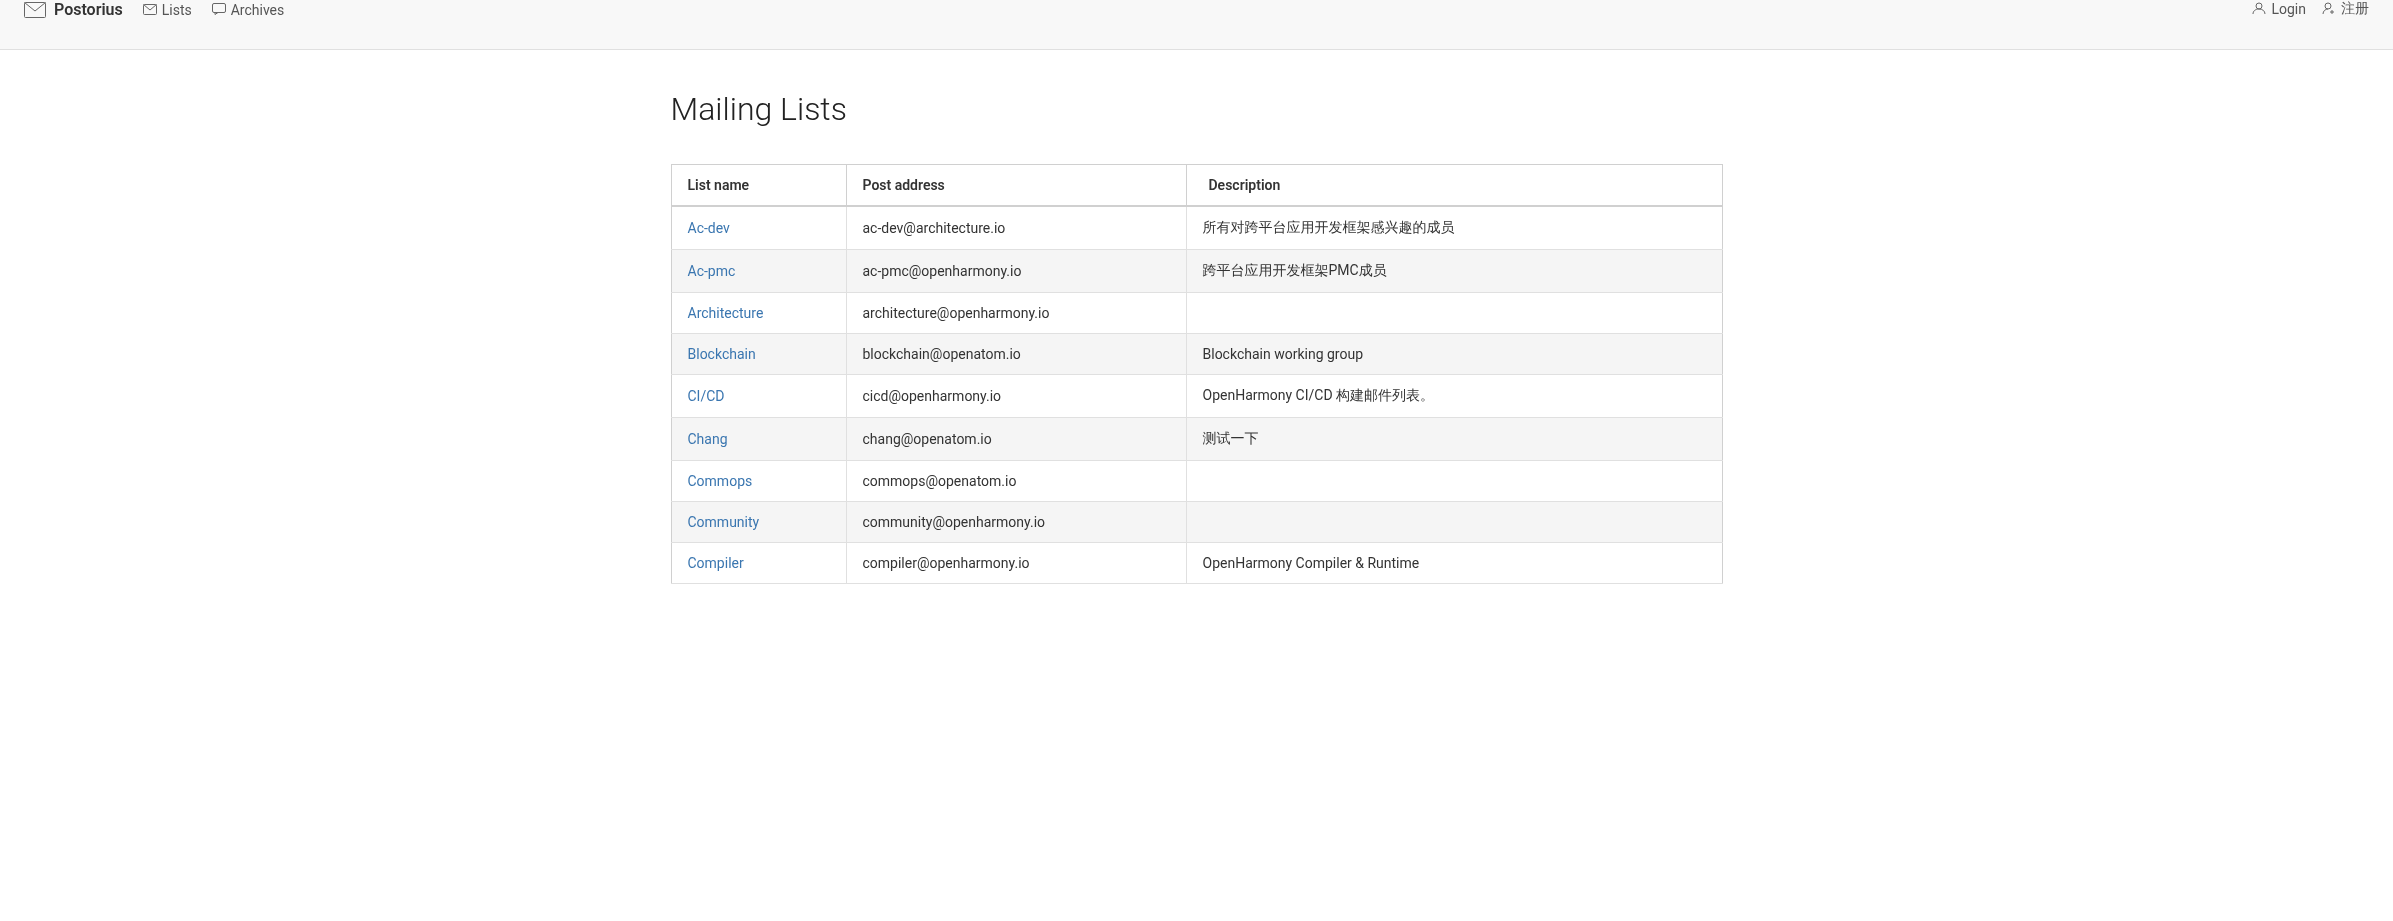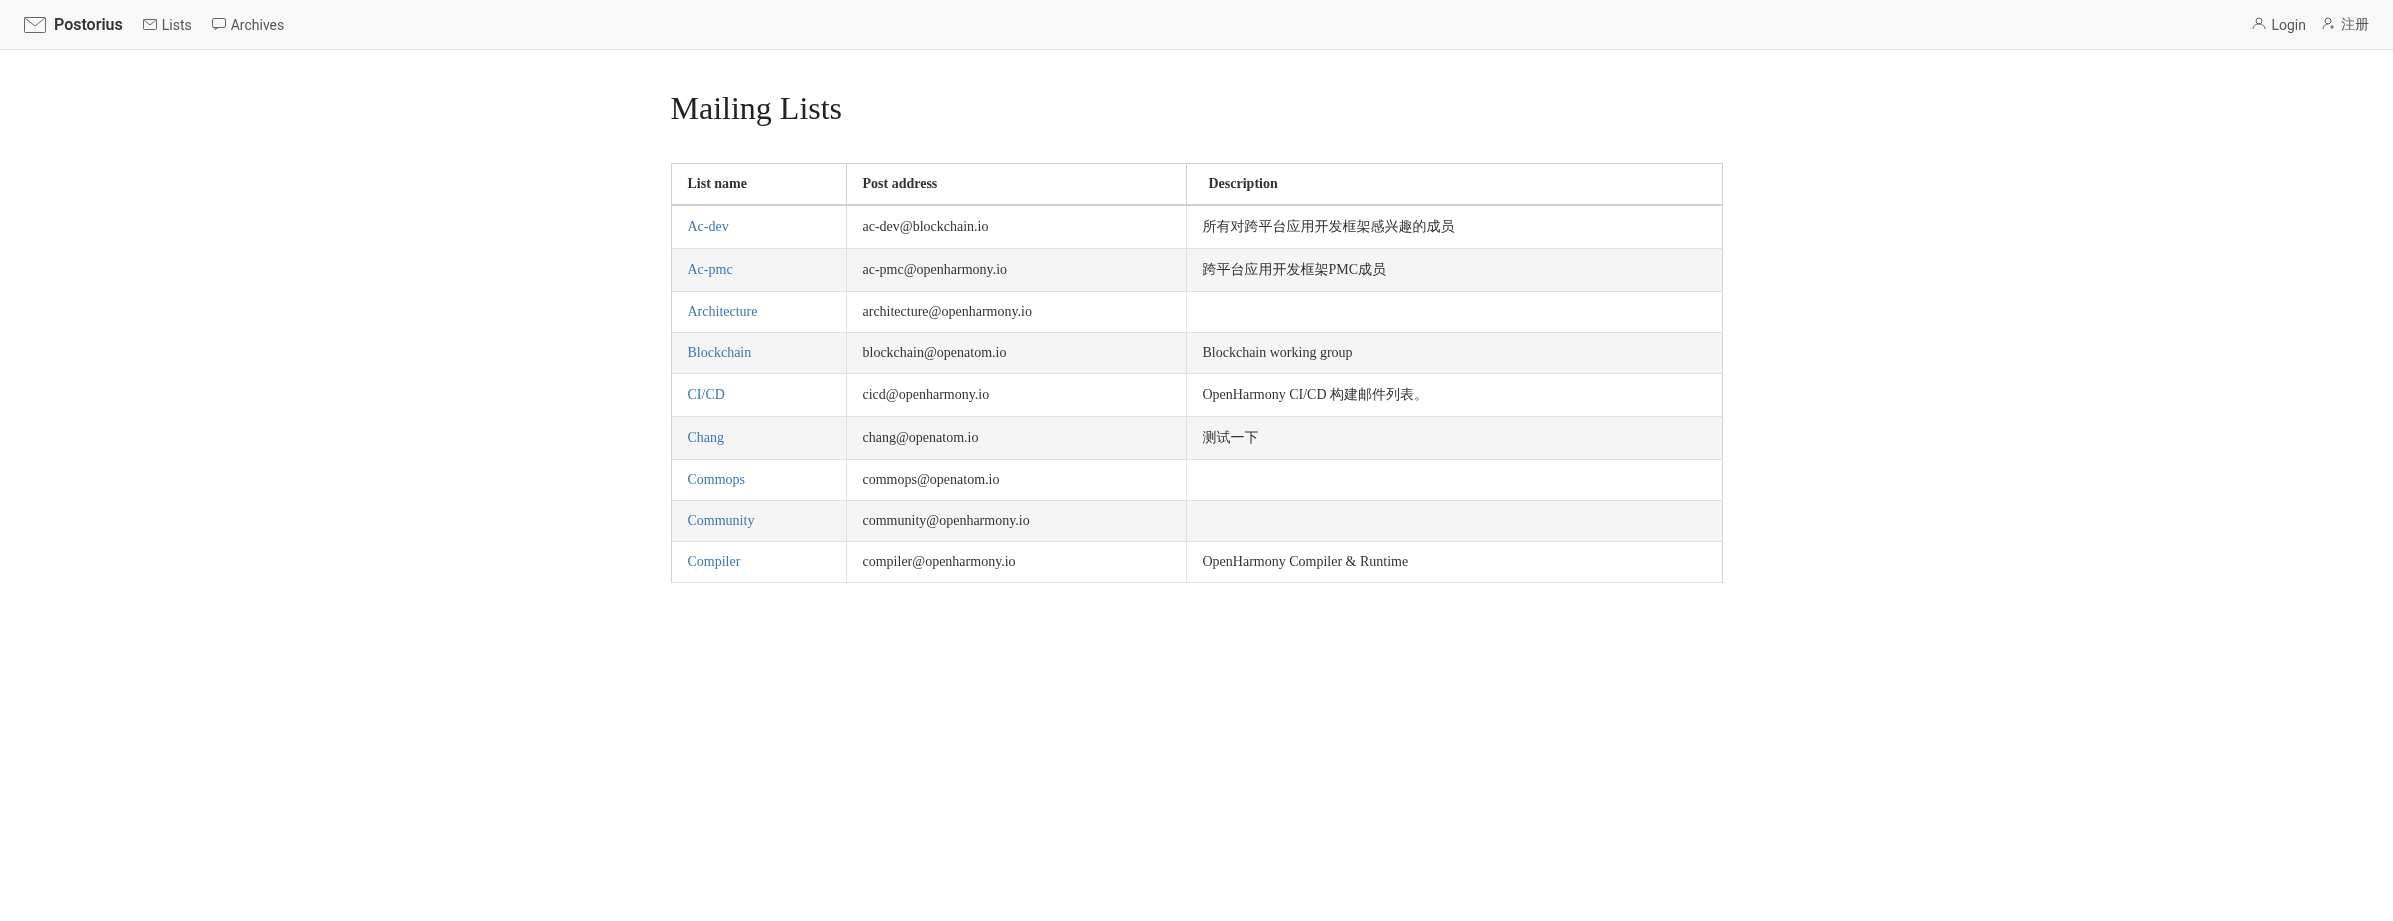--- a/index.html
+++ b/index.html
@@ -11,21 +11,21 @@
     body {
       font-family: -apple-system, BlinkMacSystemFont, "Segoe UI", Roboto, "Helvetica Neue", Arial, sans-serif;
       font-size: 14px;
       color: #333;
       background: #fff;
     }
 
     
     .navbar {
       display: flex;
-      align-items: center;
+      align-items: flex-start;
       justify-content: space-between;
       padding: 0 24px;
       height: 50px;
       border-bottom: 1px solid #e0e0e0;
       background: #f8f8f8;
     }
 
     .navbar-left {
       display: flex;
       align-items: center;
@@ -73,21 +73,20 @@
       text-decoration: none;
       font-size: 14px;
       cursor: pointer;
     }
 
     
     .main-content {
       max-width: 1100px;
       margin: 0 auto;
       padding: 40px 24px 60px;
-      font-family: Liberation Serif, serif;
     }
 
     .page-title {
       font-size: 32px;
       font-weight: 300;
       color: #222;
       margin-bottom: 36px;
     }
 
     
@@ -220,21 +219,21 @@
     <thead>
       <tr>
         <th class="col-list-name">List name</th>
         <th class="col-post-address">Post address</th>
         <th class="col-description">Description</th>
       </tr>
     </thead>
     <tbody id="table-body">
     <tr>
           <td><a href="#" class="list-name-link">Ac-dev</a></td>
-          <td>ac-dev@blockchain.io</td>
+          <td>ac-dev@architecture.io</td>
           <td>所有对跨平台应用开发框架感兴趣的成员</td>
         </tr>
         <tr>
           <td><a href="#" class="list-name-link">Ac-pmc</a></td>
           <td>ac-pmc@openharmony.io</td>
           <td>跨平台应用开发框架PMC成员</td>
         </tr>
         <tr>
           <td><a href="#" class="list-name-link">Architecture</a></td>
           <td>architecture@openharmony.io</td>

